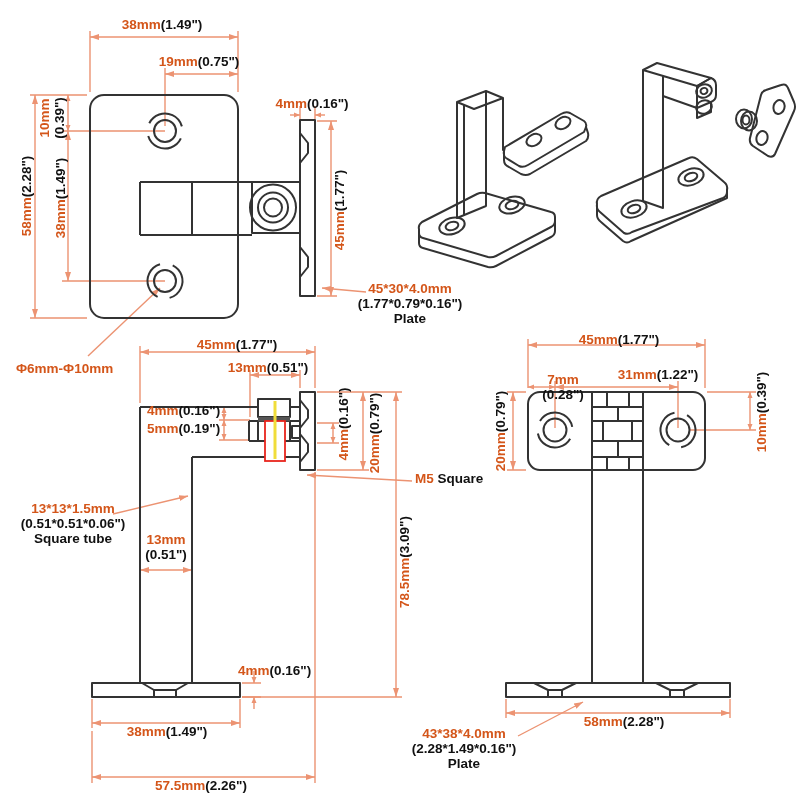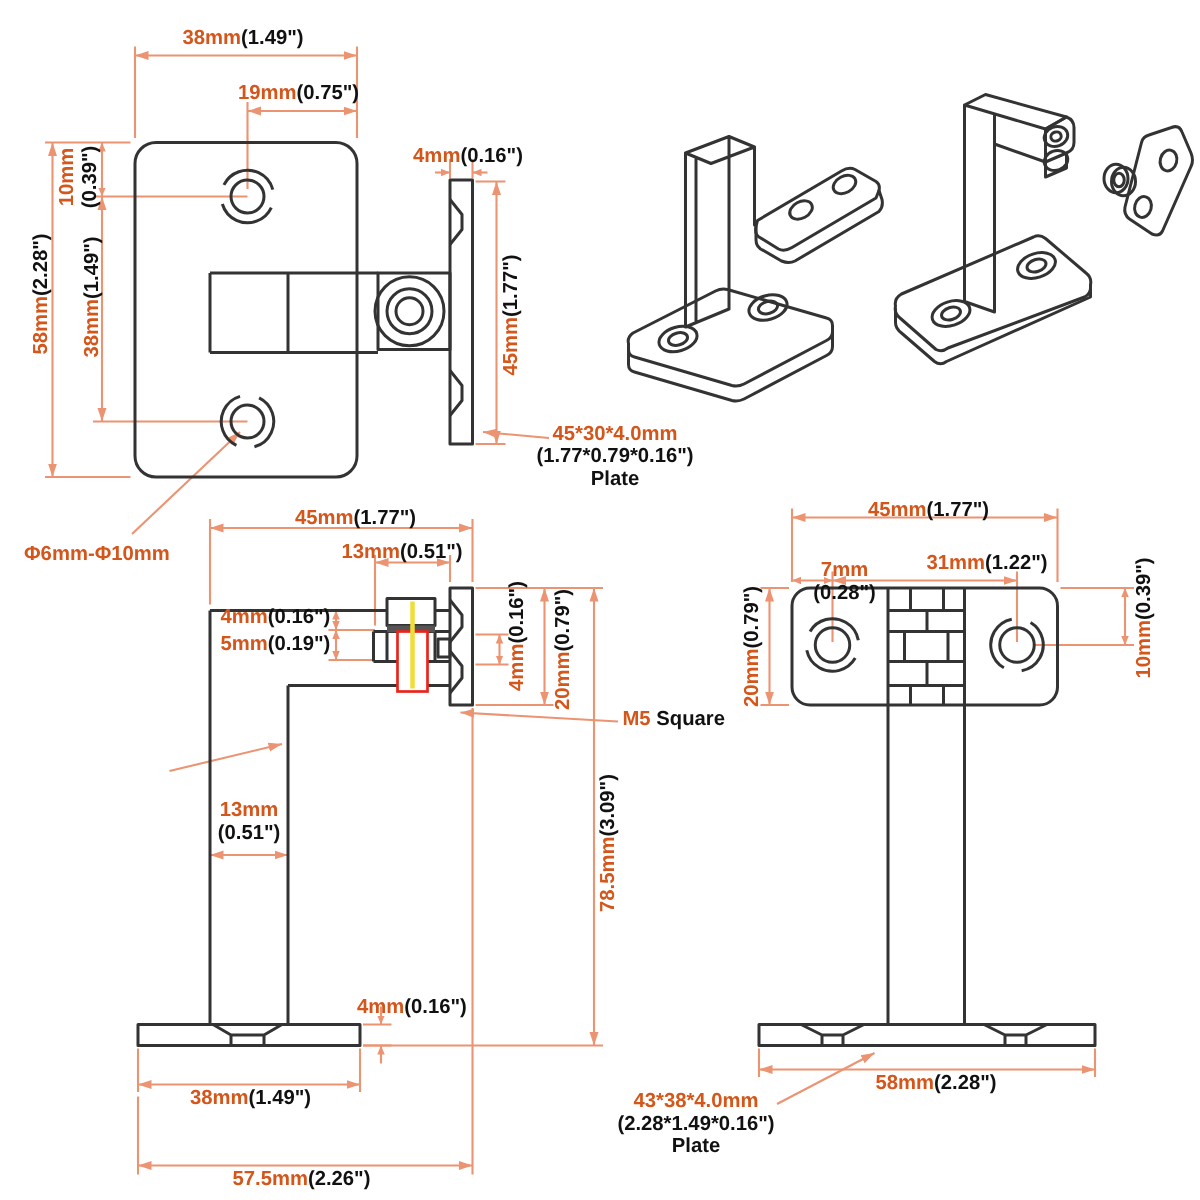--- a/index.html
+++ b/index.html
@@ -207,20 +207,25 @@
       <span class="blk">(1.77*0.79*0.16")</span>
       <span class="blk">Plate</span>
     </div>
 
 <div class="dim ctr" style="left:237px;top:337px"><span class="mm">45mm</span><span>(1.77")</span></div>
 <div class="dim ctr" style="left:268px;top:360px"><span class="mm">13mm</span><span>(0.51")</span></div>
 <div class="dim" style="left:147px;top:403px"><span class="mm">4mm</span><span>(0.16")</span></div>
 <div class="dim" style="left:147px;top:421px"><span class="mm">5mm</span><span>(0.19")</span></div>
 <div class="dim rot" style="left:344px;top:424px"><span class="mm">4mm</span><span>(0.16")</span></div>
 <div class="dim rot" style="left:375px;top:433px"><span class="mm">20mm</span><span>(0.79")</span></div>
+<div class="dim ctr tac" style="left:73px;top:501px">
+      <span class="mm blk">13*13*1.5mm</span>
+      <span class="blk">(0.51*0.51*0.06")</span>
+      <span class="blk">Square tube</span>
+    </div>
 <div class="dim ctr tac" style="left:166px;top:532px">
       <span class="mm blk">13mm</span>
       <span class="blk">(0.51")</span>
     </div>
 <div class="dim" style="left:415px;top:471px"><span class="mm">M5</span> <span>Square</span></div>
 <div class="dim rot" style="left:405px;top:562px"><span class="mm">78.5mm</span><span>(3.09")</span></div>
 <div class="dim" style="left:238px;top:663px"><span class="mm">4mm</span><span>(0.16")</span></div>
 <div class="dim ctr" style="left:167px;top:724px"><span class="mm">38mm</span><span>(1.49")</span></div>
 <div class="dim ctr" style="left:201px;top:778px"><span class="mm">57.5mm</span><span>(2.26")</span></div>
 

